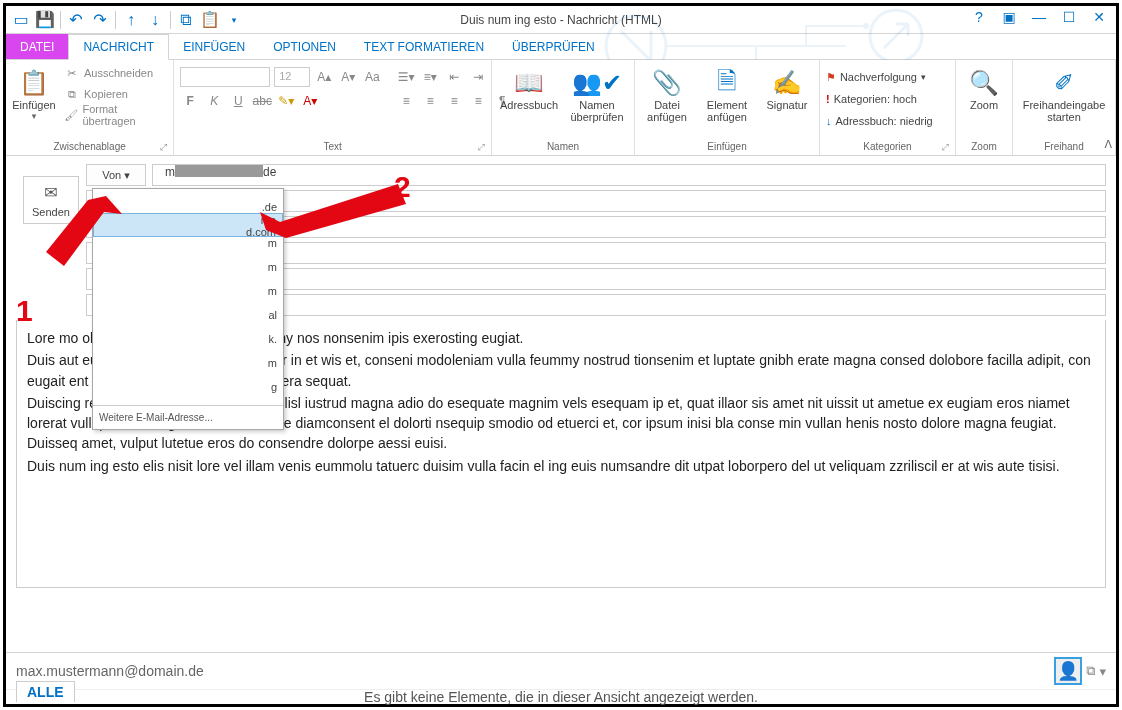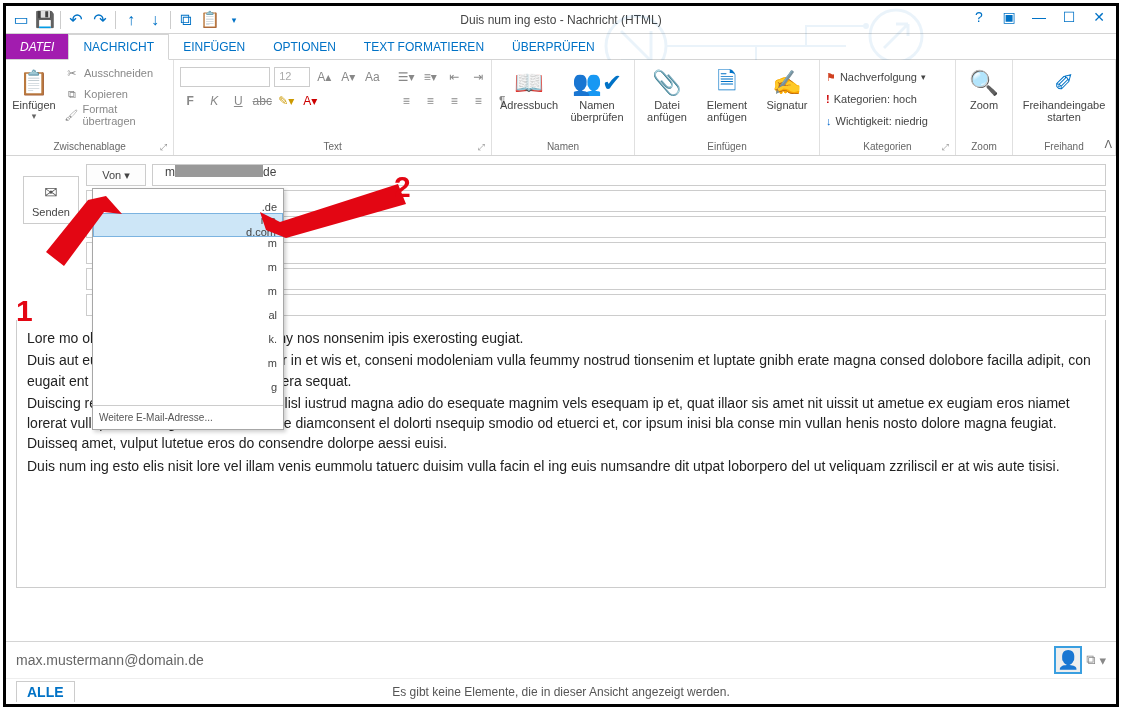--- a/index.html
+++ b/index.html
@@ -12,21 +12,21 @@
 .qat-btn { width: 22px; height: 22px; display: flex; align-items: center; justify-content: center; color: #0072c6; cursor: pointer; }
 .qat-sep { width: 1px; height: 18px; background: #ccc; margin: 0 2px; }
 .title-center { position: absolute; left: 0; right: 0; text-align: center; font-size: 12px; color: #444; pointer-events: none; }
 .win-controls { position: absolute; right: 4px; top: 0; display: flex; align-items: center; gap: 4px; }
 .win-btn { width: 26px; height: 22px; display: flex; align-items: center; justify-content: center; color: #0072c6; cursor: pointer; font-size: 14px; }
 .win-btn.close { color: #0072c6; }
 
 
 .tabs { height: 26px; display: flex; align-items: stretch; border-bottom: 1px solid #d4d4d4; }
 .tab { padding: 0 14px; font-size: 12px; display: flex; align-items: center; color: #0072c6; cursor: pointer; position: relative; }
-.tab.datei { background: #a21caf; color: #fff; font-style: italic; }
+.tab.datei { background: #d946ef; color: #fff; }
 .tab.active { color: #0072c6; border: 1px solid #d4d4d4; border-bottom: 1px solid #fff; background: #fff; margin-bottom: -1px; }
 
 
 .ribbon { height: 96px; display: flex; border-bottom: 1px solid #d4d4d4; background: #fff; position: relative; }
 .rgroup { border-right: 1px solid #e0e0e0; display: flex; flex-direction: column; padding: 3px 6px 0; position: relative; }
 .rgroup-body { flex: 1; display: flex; align-items: flex-start; gap: 6px; }
 .rgroup-label { height: 18px; font-size: 10px; color: #666; text-align: center; display: flex; align-items: center; justify-content: center; position: relative; }
 .rgroup-label .dlaunch { position: absolute; right: 0; bottom: 2px; font-size: 9px; color: #888; cursor: pointer; }
 .big-btn { display: flex; flex-direction: column; align-items: center; width: 48px; cursor: pointer; padding-top: 4px; }
 .big-btn .icon { font-size: 24px; height: 32px; color: #0072c6; display:flex; align-items:center; justify-content:center; }
@@ -76,21 +76,21 @@
 
 
 .arrow { position:absolute; z-index:100; pointer-events:none;}
 .arrow-label { position:absolute; font-size:30px; font-weight:bold; color:#e30613; z-index:101;}
 
 
 .bottom { position:absolute; left:0; right:0; bottom:0; border-top:1px solid #d4d4d4; }
 .bottom-row1 { height:36px; display:flex; align-items:center; padding:0 10px; justify-content:space-between;}
 .bottom-row1 .email{font-size:14px; color:#666;}
 .avatar { width:28px; height:28px; background:#eee; border:2px solid #3a9fe0; display:flex; align-items:center; justify-content:center; color:#bbb; font-size:18px;}
-.bottom-row2 { height:26px; display:flex; align-items:center; justify-content:center; font-size:12px; color:#555; border-top:1px solid #eee;}
+.bottom-row2 { height:15px; display:flex; align-items:center; justify-content:center; font-size:14px; color:#555; border-top:1px solid #eee;}
 .alle-tab { position:absolute; left:10px; bottom:2px; border:1px solid #ccc; border-bottom:none; padding:2px 10px; font-size:14px; font-weight:bold; color:#0072c6; background:#fff;}
 
 .bg-deco{position:absolute; top:0; right:60px; width:500px; height:120px; opacity:0.08; pointer-events:none; z-index:0;}
 .rt-icons{display:flex; align-items:center; gap:4px;}
 .rt-icons .i{color:#888; font-size:13px;}
 </style>
 </head>
 <body>
 
 <div class="window">
@@ -254,21 +254,21 @@
             <span class="flag">⚑</span>
             <span>Nachverfolgung</span>
             <span style="font-size:9px;">▾</span>
           </div>
         <div class="kat-row">
             <span style="color:#c00;font-weight:bold;">!</span>
             <span>Kategorien: hoch</span>
           </div>
         <div class="kat-row">
             <span style="color:#06c;">↓</span>
-            <span>Wichtigkeit: niedrig</span>
+            <span>Adressbuch: niedrig</span>
           </div>
       </div>
       <div class="rgroup-label">
           <span>Kategorien</span>
           <span class="dlaunch">⤢</span>
         </div>
     </div>
 
     <div class="rgroup">
       <div class="rgroup-body">

